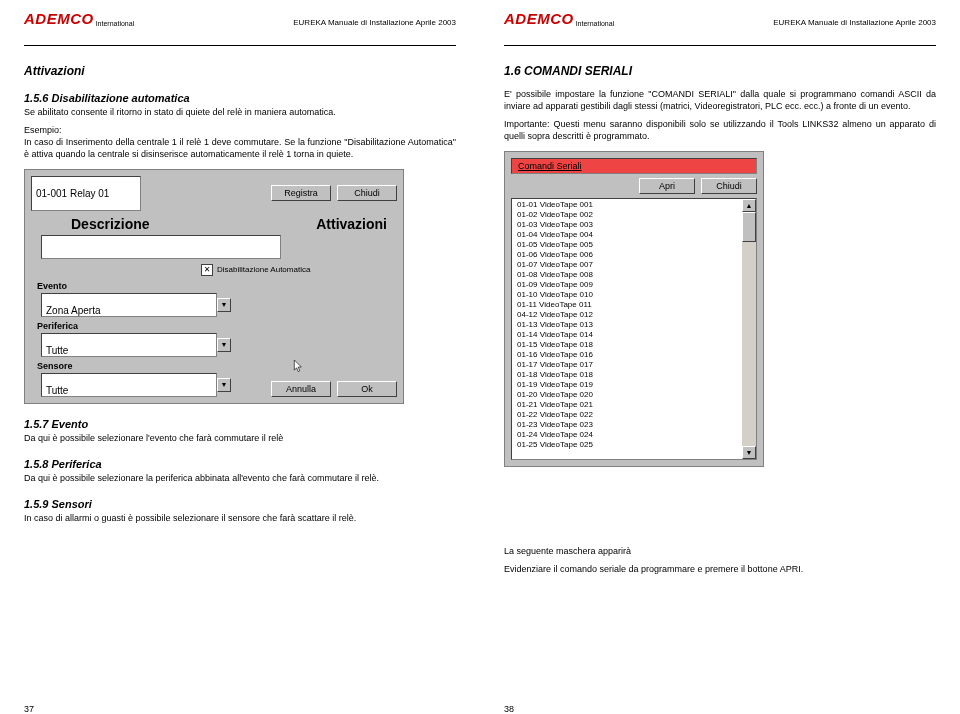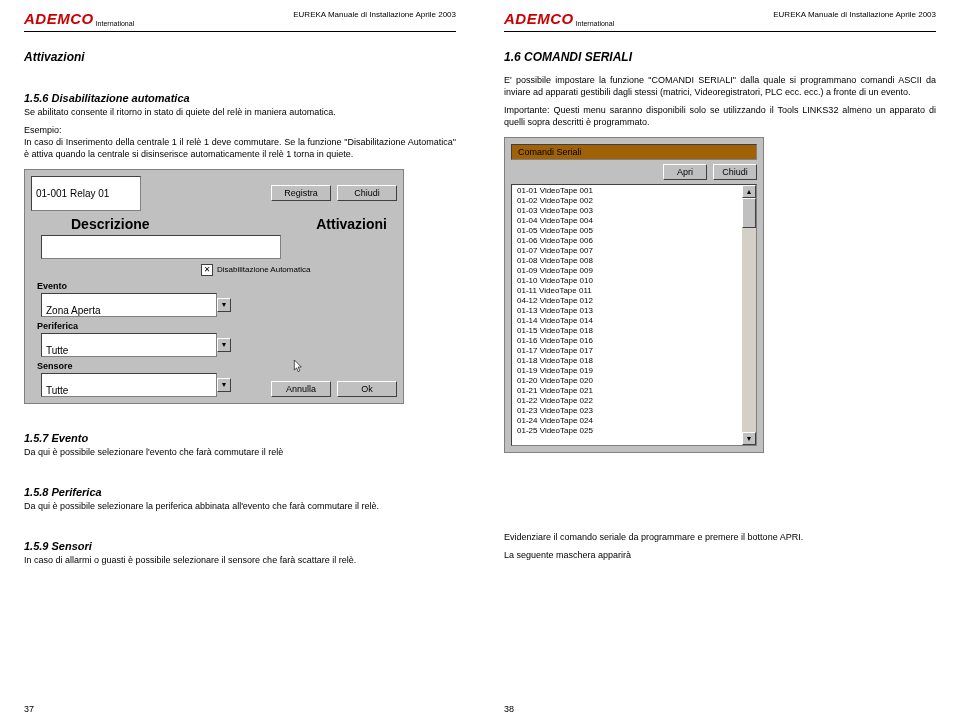--- a/index.html
+++ b/index.html
@@ -15,24 +15,24 @@
   }
   .page {
     width: 480px;
     height: 714px;
     padding: 10px 24px;
     box-sizing: border-box;
     position: relative;
   }
   .header {
     display: flex;
-    align-items: flex-start;
+    align-items: flex-end;
     justify-content: space-between;
     border-bottom: 0.5px solid #000;
-    padding-bottom: 4px;
+    padding-bottom: 18px;
     margin-bottom: 18px;
   }
   .logo {
     display: flex;
     align-items: flex-end;
   }
   .logo-main {
     font-weight: bold;
     font-size: 15px;
     color: #c00;
@@ -51,21 +51,21 @@
   .section-title {
     font-weight: bold;
     font-style: italic;
     font-size: 12px;
     margin-bottom: 10px;
   }
   .subsection-title {
     font-weight: bold;
     font-style: italic;
     font-size: 11px;
-    margin-top: 28px;
+    margin-top: 14px;
     margin-bottom: 2px;
   }
   .body-text {
     font-size: 9px;
     line-height: 1.35;
     text-align: justify;
     margin-bottom: 6px;
   }
   .page-num {
     position: absolute;
@@ -171,35 +171,36 @@
   
   .shot2 {
     margin: 8px 0;
     width: 260px;
     background: #c0c0c0;
     border: 1px solid #808080;
     padding: 6px;
     box-sizing: border-box;
   }
   .shot2-title {
-    background: #a16207;
+    background: #ef4444;
     border: 1px solid #808080;
     border-top-color: #404040;
     border-left-color: #404040;
     font-size: 9px;
     padding: 2px 6px;
     margin-bottom: 4px;
+    text-decoration: underline;
   }
   .shot2-btns {
     display: flex;
     justify-content: flex-end;
     gap: 6px;
     margin-bottom: 4px;
   }
-  .shot2-btns .btn { width: 44px; }
+  .shot2-btns .btn { width: 56px; }
   .shot2-list {
     background: #fff;
     border: 1px solid #808080;
     border-top-color: #404040;
     border-left-color: #404040;
     height: 260px;
     overflow: hidden;
     display: flex;
   }
   .shot2-items {
@@ -377,17 +378,17 @@
         <div class="sb-btn">▲</div>
         <div class="sb-track">
             <div class="sb-thumb"></div>
           </div>
         <div class="sb-btn">▼</div>
       </div>
     </div>
   </div>
 
   <div style="height:70px"></div>
+  <div class="body-text">La seguente maschera apparirà</div>
   <div class="body-text">Evidenziare il comando seriale da programmare e premere il bottone APRI.</div>
-  <div class="body-text">La seguente maschera apparirà</div>
 
   <div class="page-num left">38</div>
 </div>
 
 </body></html>

